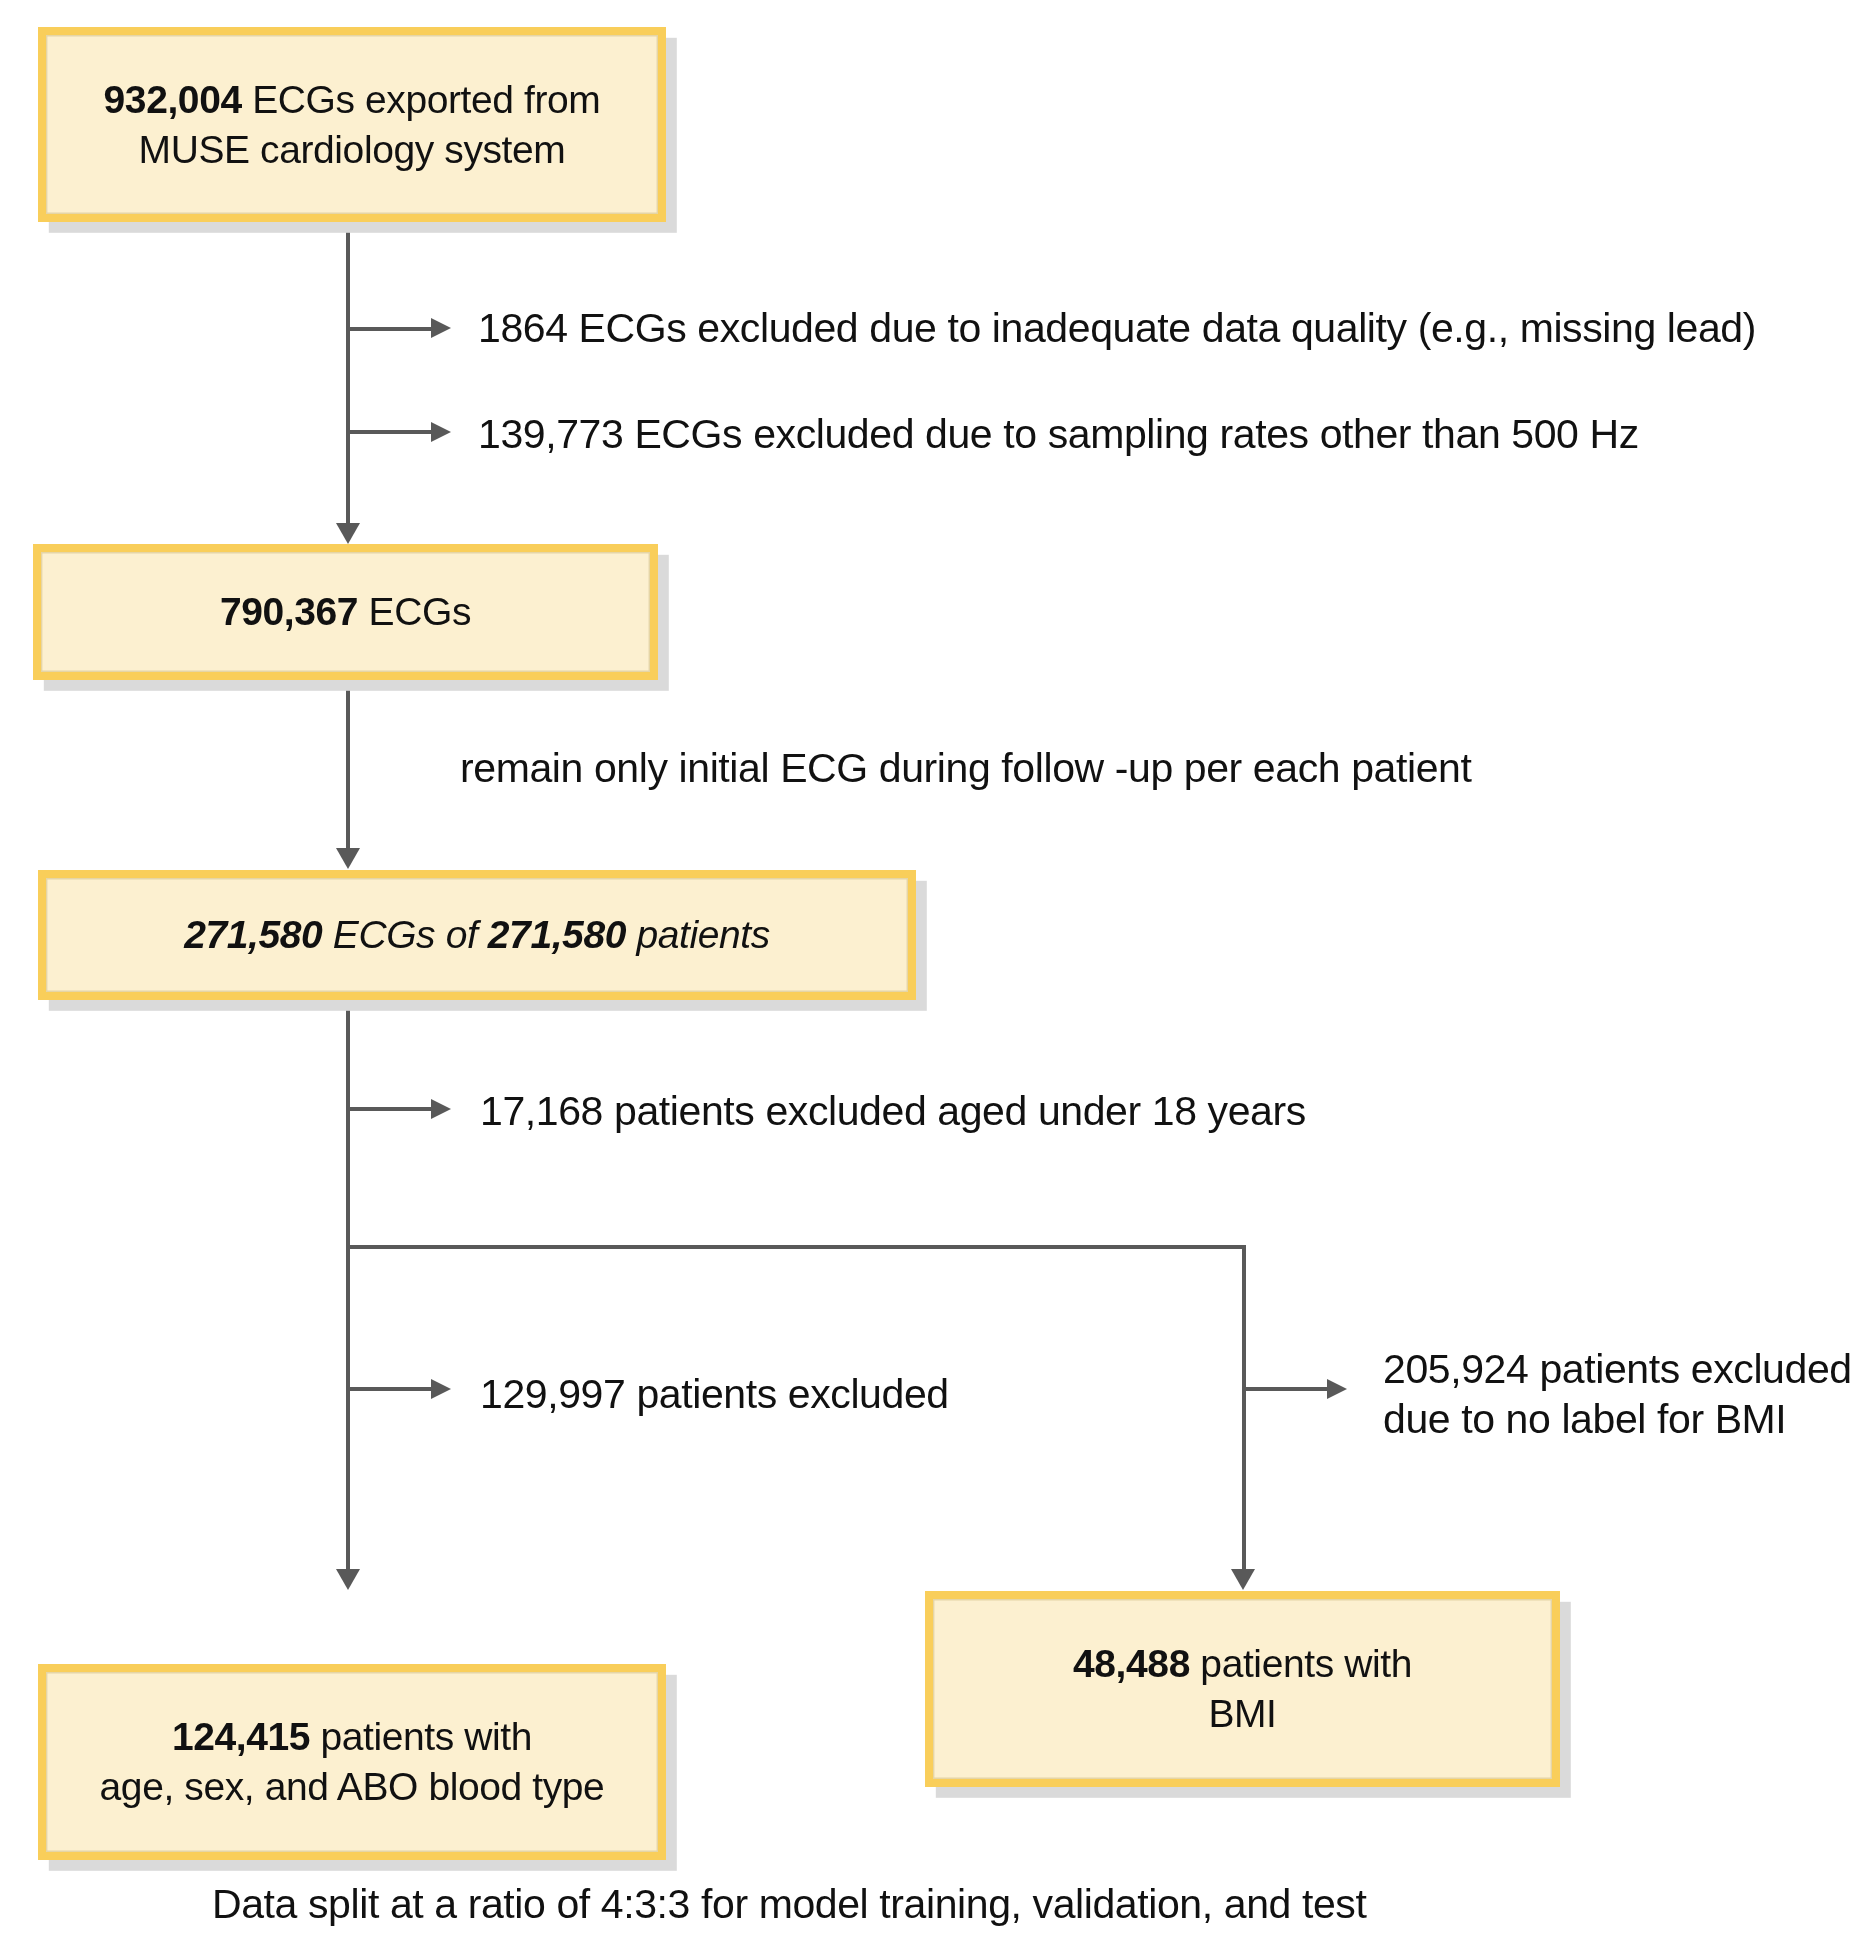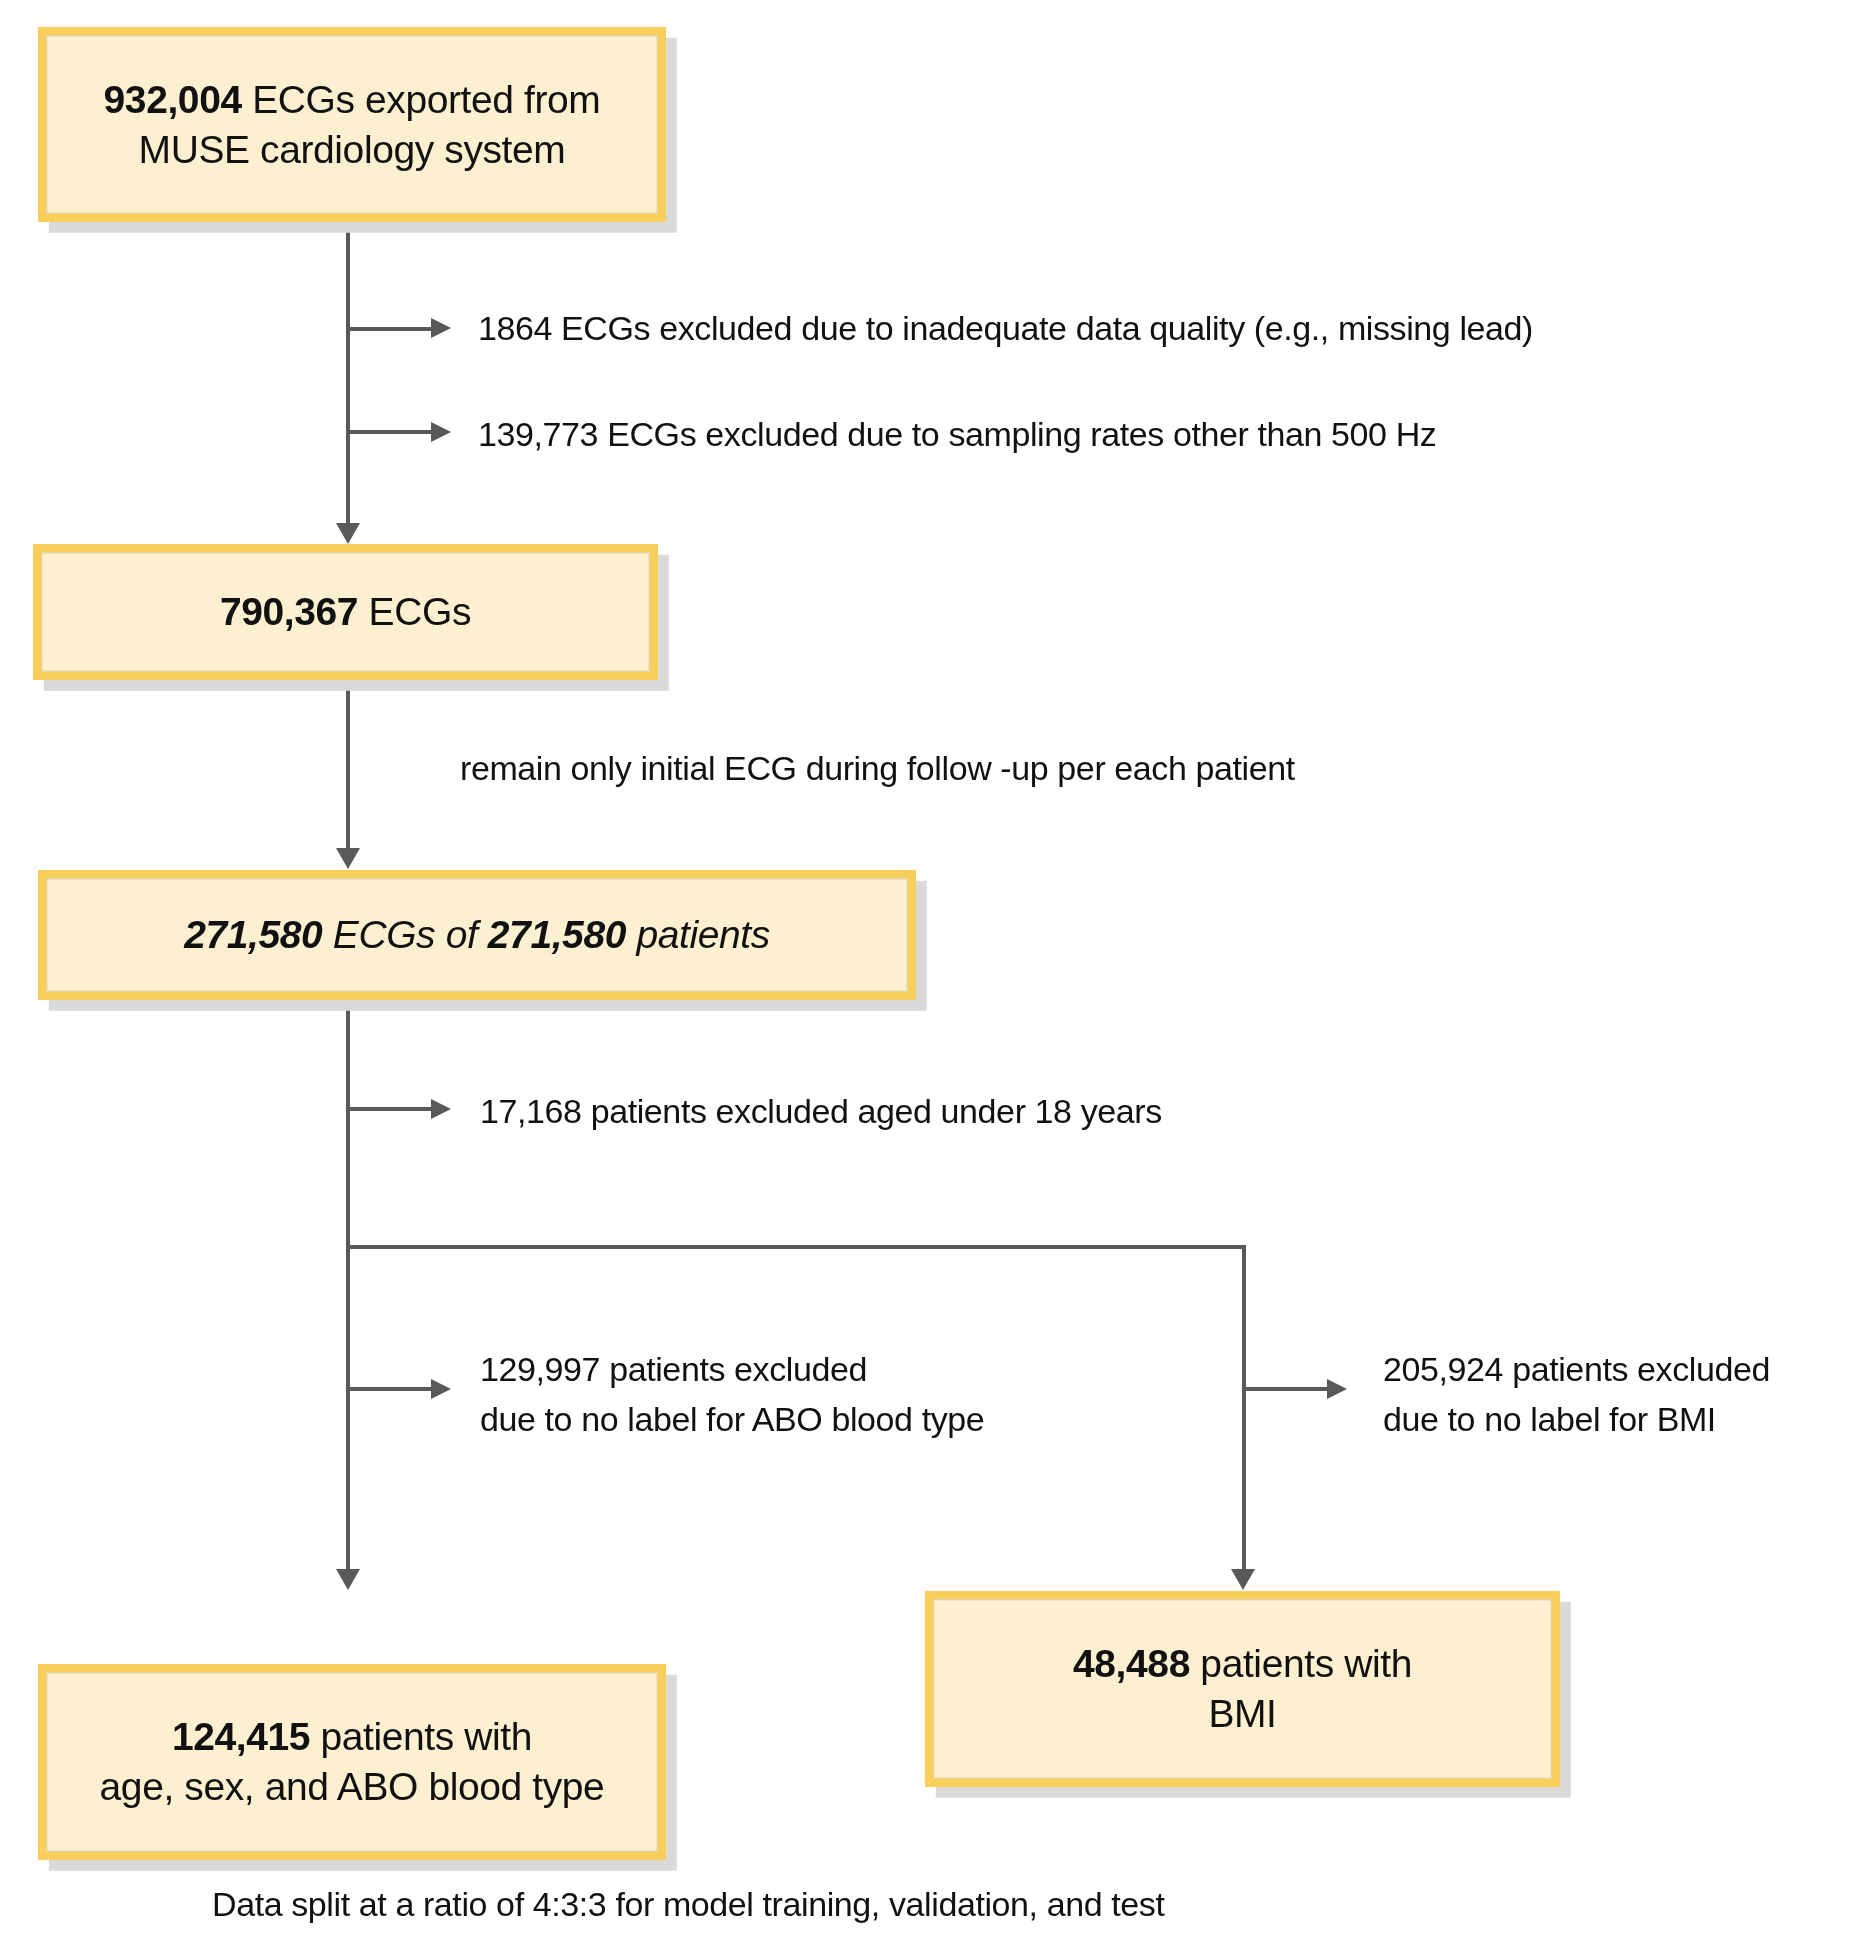--- a/index.html
+++ b/index.html
@@ -33,21 +33,21 @@
     border-top:21.5px solid #595959;
   }
   .arrow-right{
     position:absolute;width:0;height:0;
     border-top:10.8px solid transparent;
     border-bottom:10.8px solid transparent;
     border-left:20px solid #595959;
   }
   .label{
     position:absolute;
-    font-size:34px;line-height:50px;
+    font-size:41px;line-height:50px;
     letter-spacing:-0.4px;
     white-space:nowrap;
     transform:translateY(-50%);
   }
 </style>
 </head>
 <body>
 
 <div class="canvas">
 
@@ -113,21 +113,20 @@
     </div>
   </div>
 
   <div class="label" style="left:478px;top:328px;">1864 ECGs excluded due to inadequate data quality (e.g., missing lead)</div>
   <div class="label" style="left:478px;top:434px;">139,773 ECGs excluded due to sampling rates other than 500 Hz</div>
   <div class="label" style="left:460px;top:768px;">remain only initial ECG during follow -up per each patient</div>
   <div class="label" style="left:480px;top:1111px;text-align:center;">17,168 patients excluded aged under 18 years</div>
 
   <div class="label" style="left:480px;top:1394px;">
     <div>129,997 patients excluded</div>
-    <div>due to no label for ABO blood type</div>
   </div>
 
   <div class="label" style="left:1383px;top:1394px;">
     <div>205,924 patients excluded</div>
     <div>due to no label for BMI</div>
   </div>
 
   <div class="label" style="left:212px;top:1904px;">Data split at a ratio of 4:3:3 for model training, validation, and test</div>
 
 </div>

